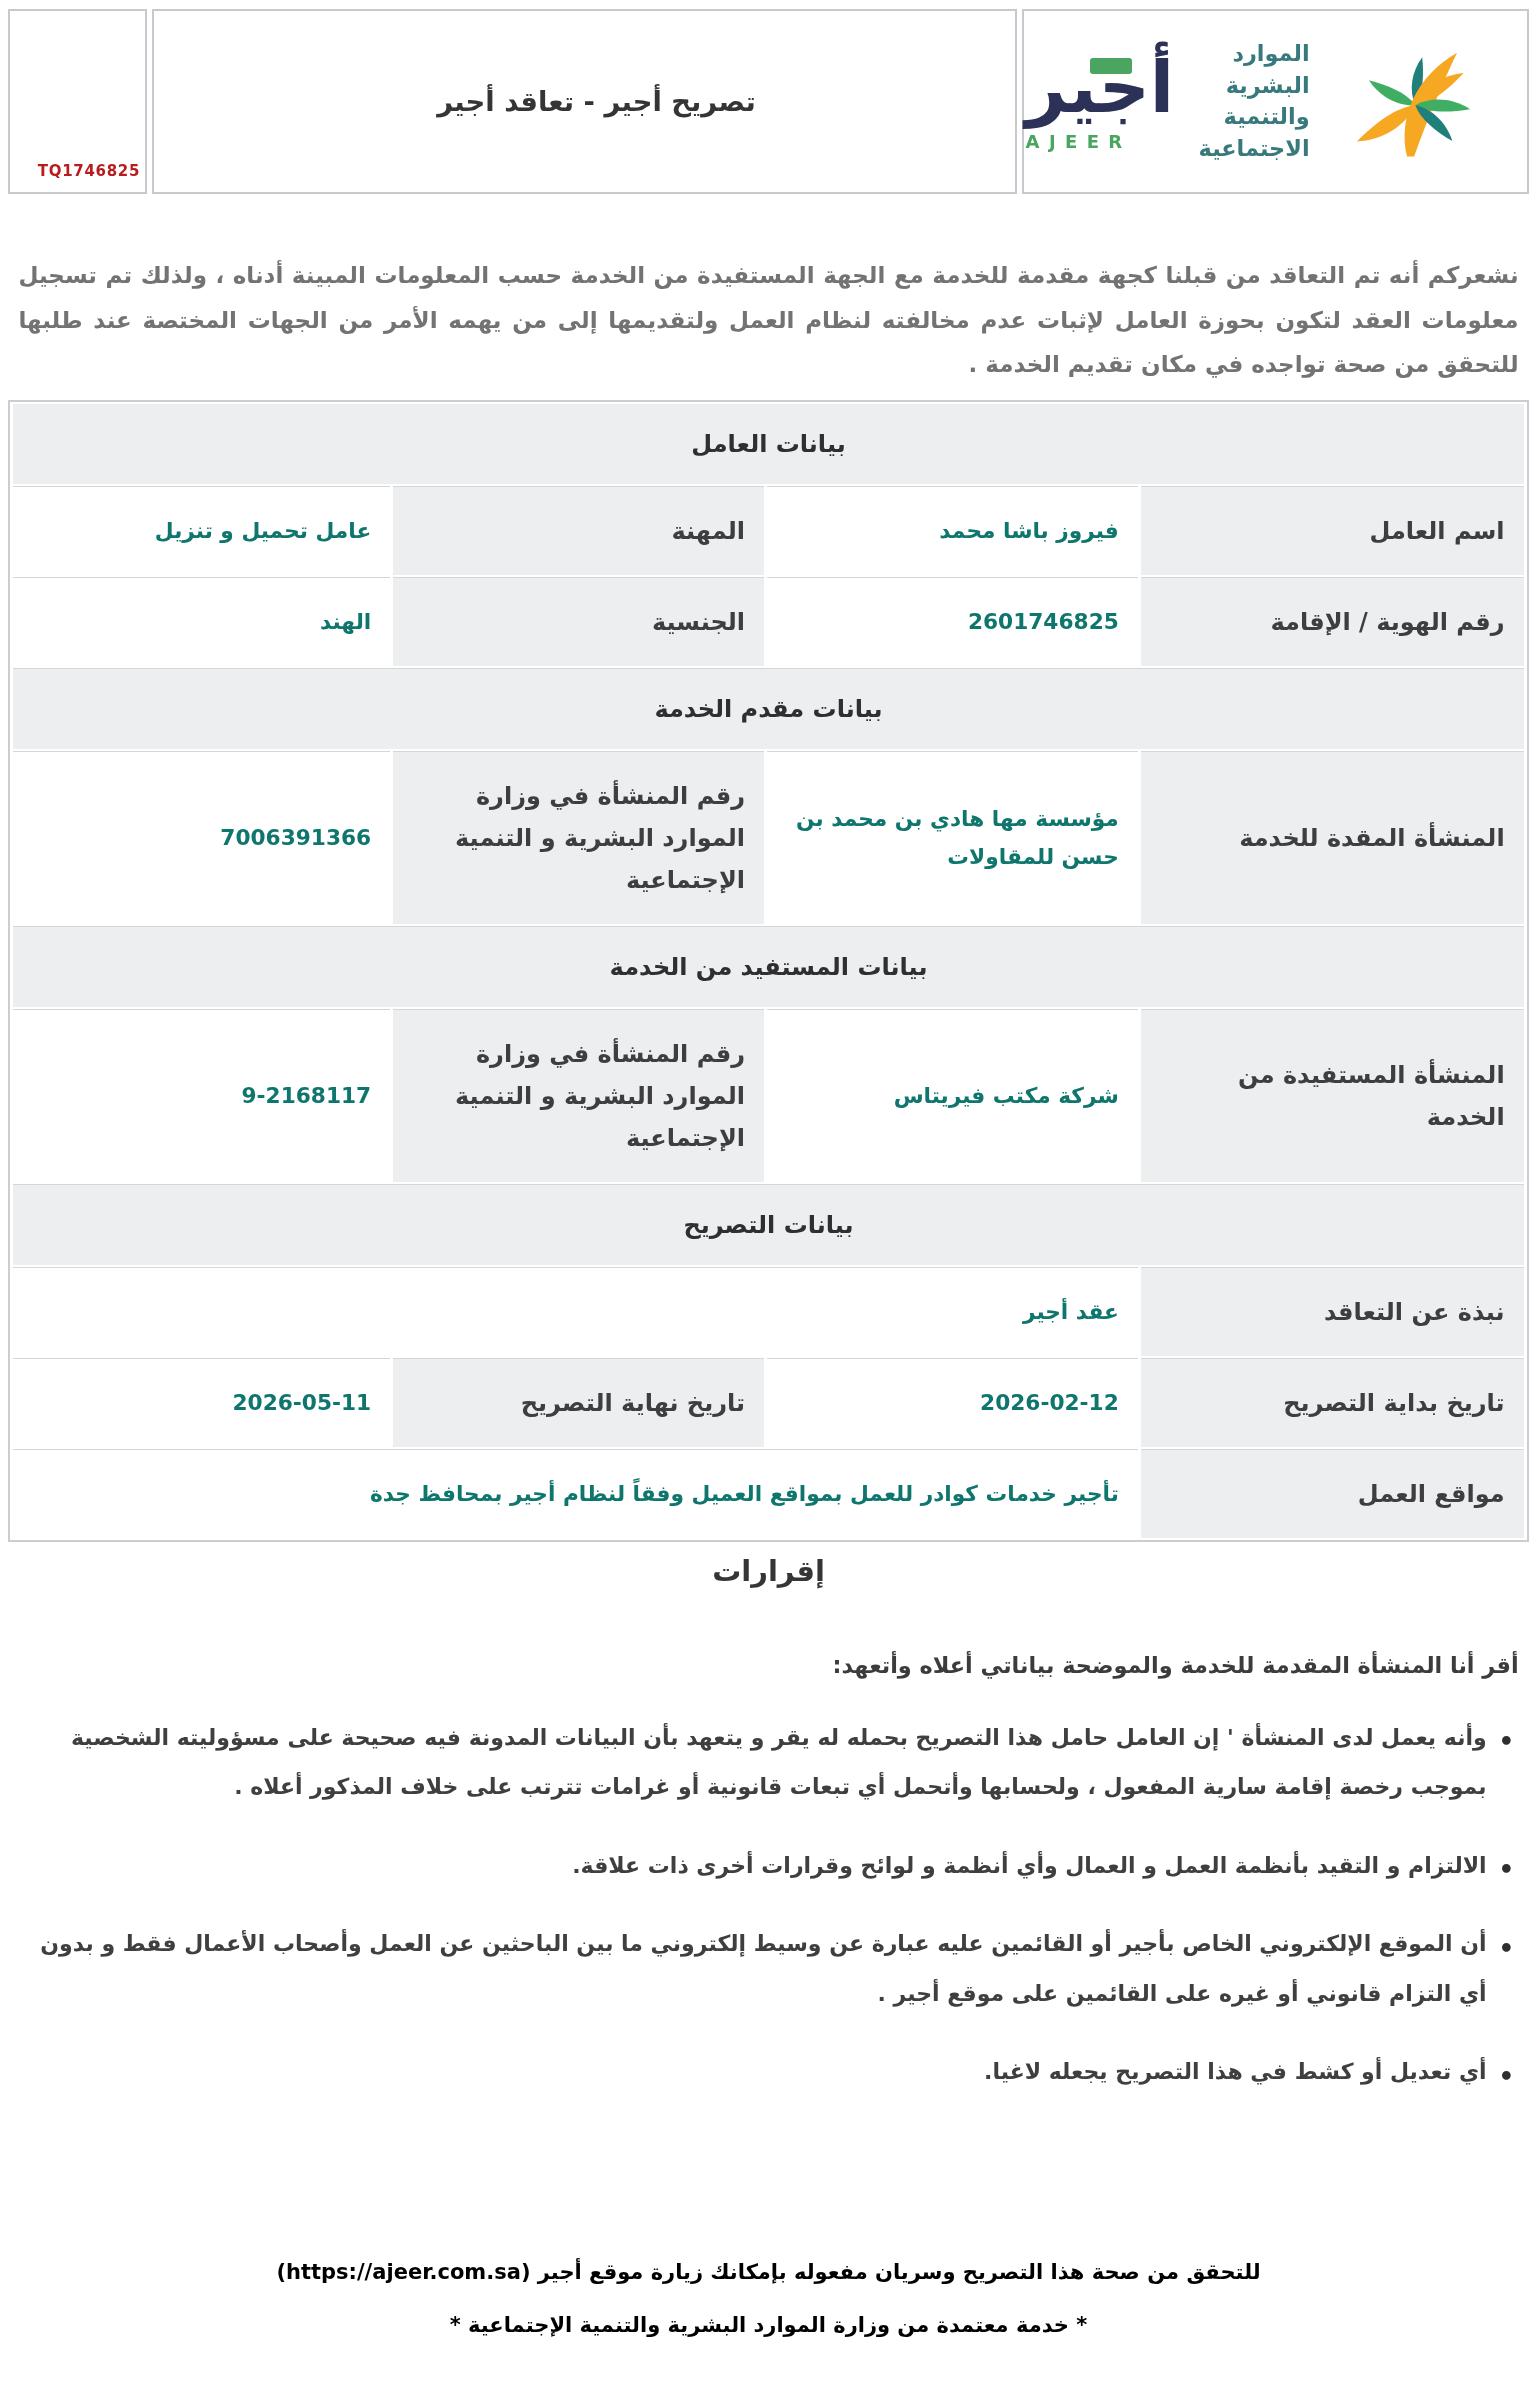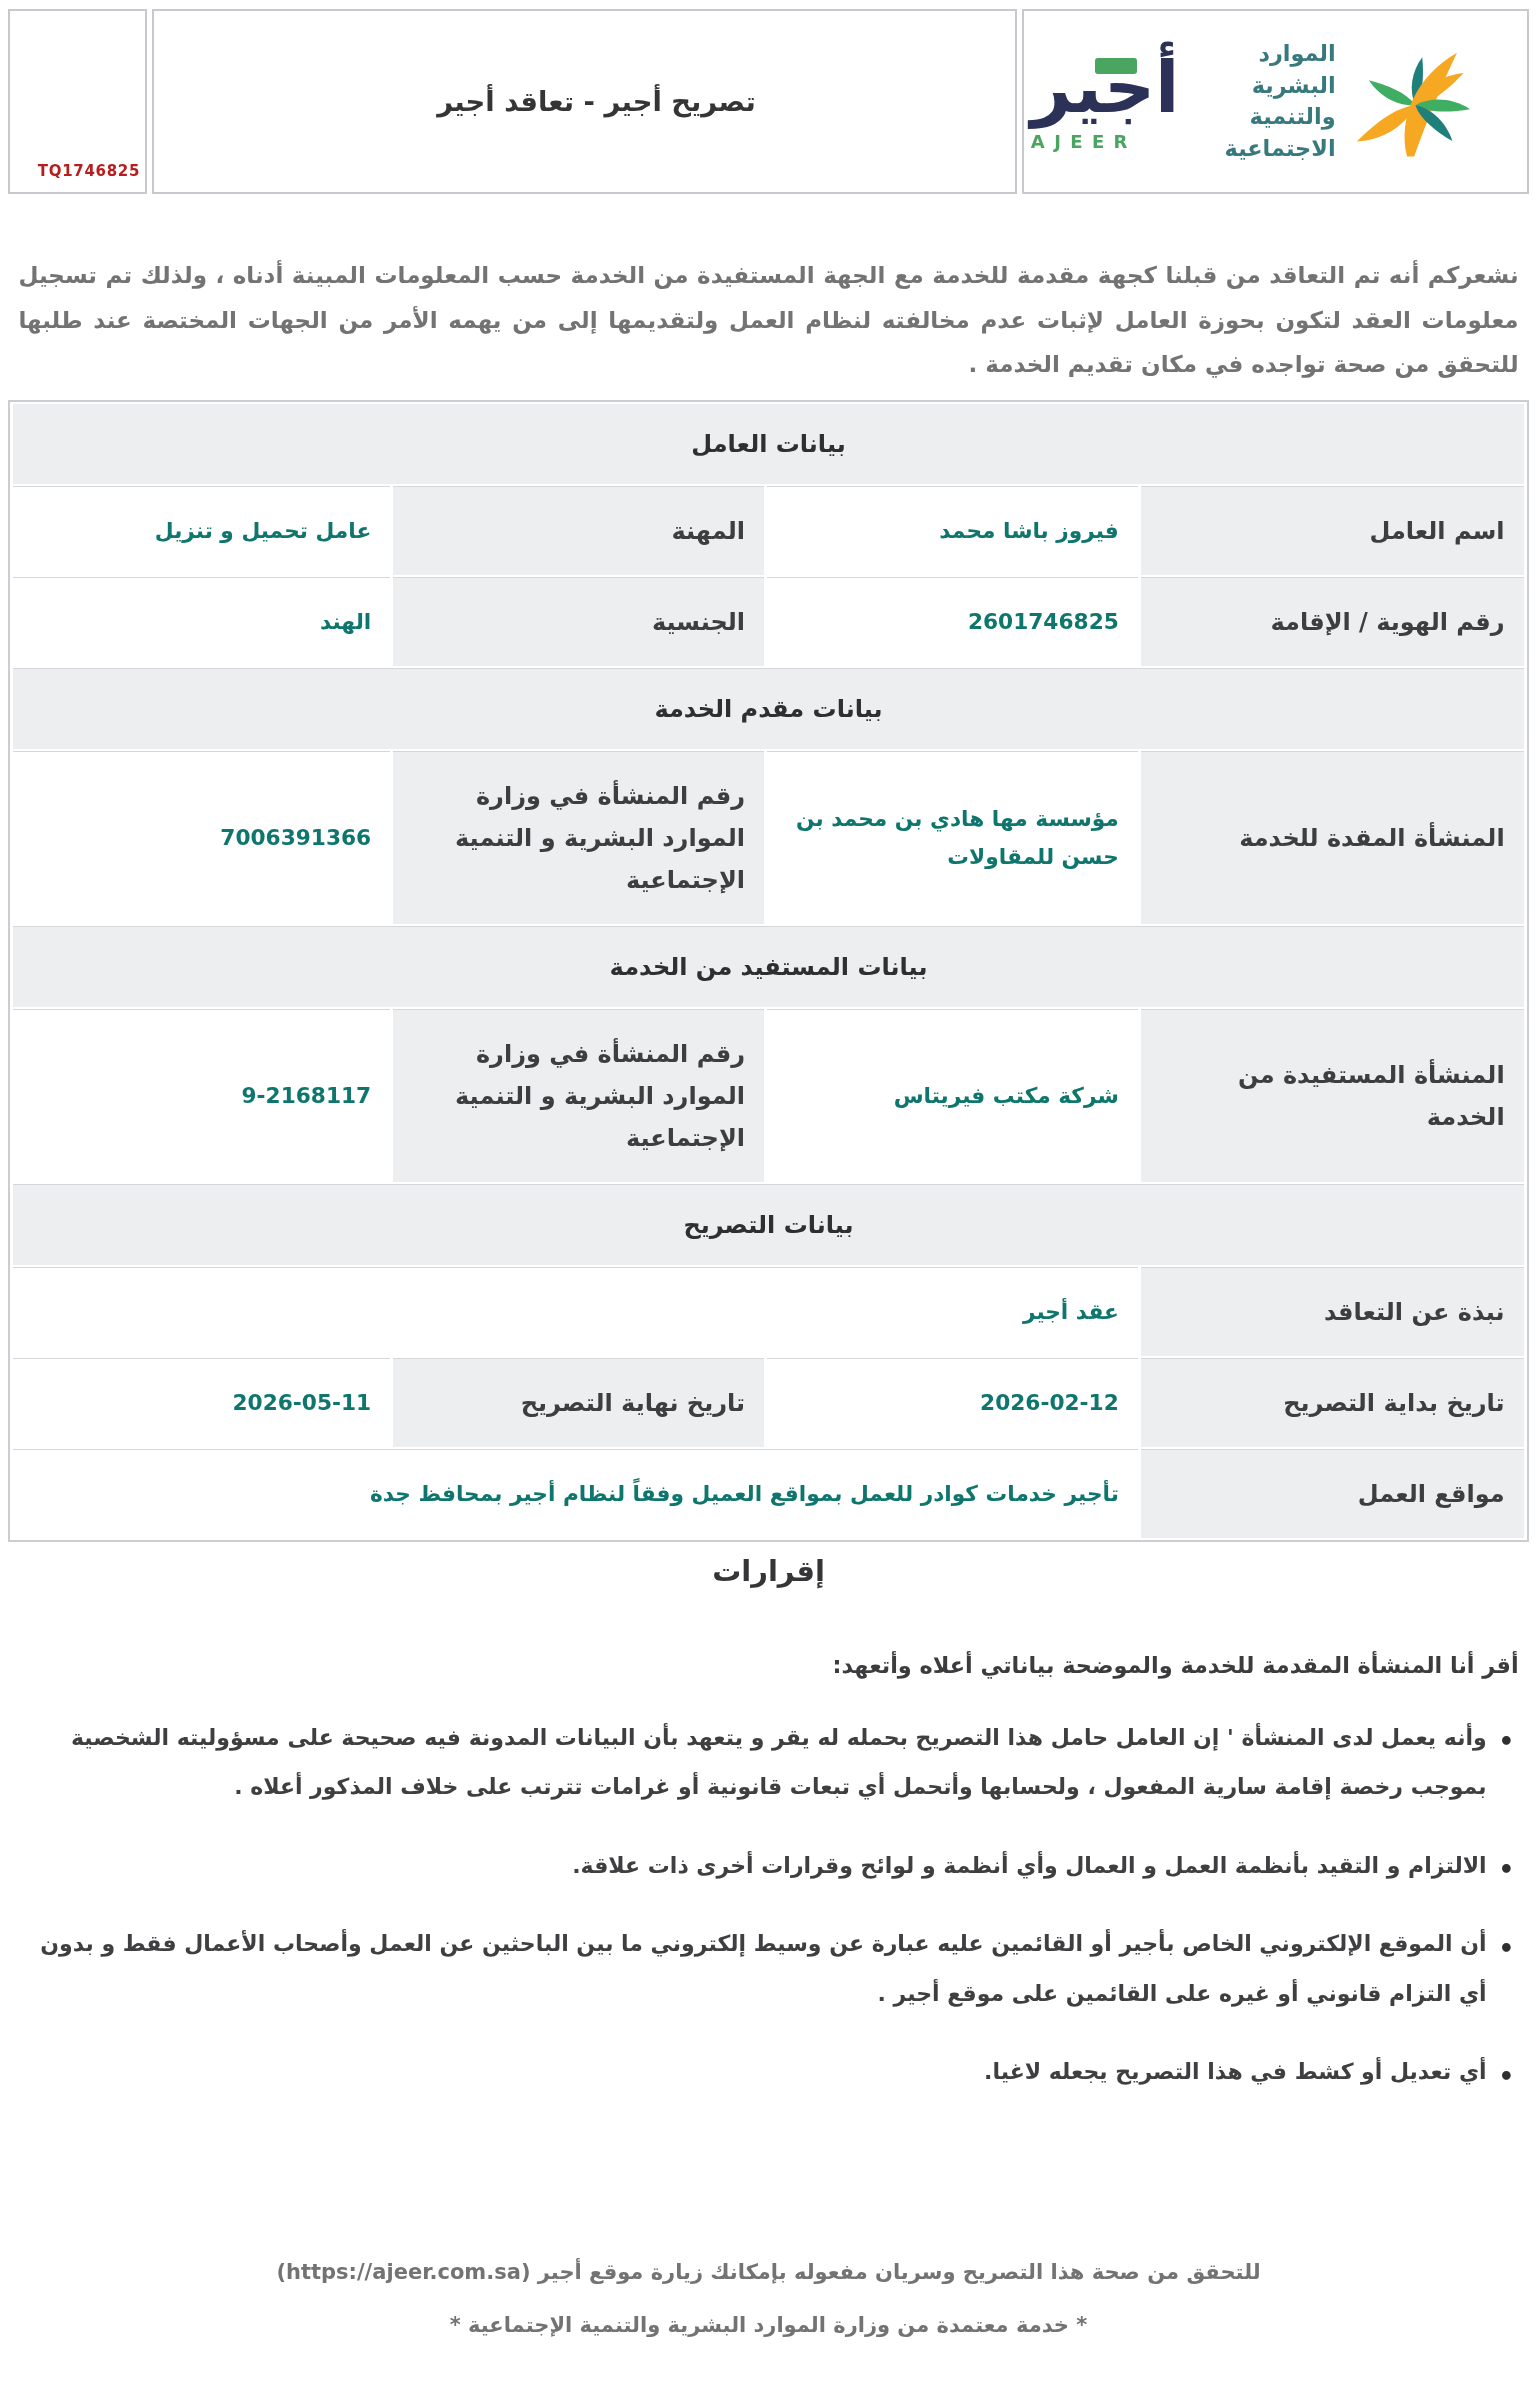--- a/index.html
+++ b/index.html
@@ -8,21 +8,21 @@
     font-family:"DejaVu Sans","Liberation Sans",sans-serif;
     direction:rtl;color:#3f3f41;box-sizing:border-box;padding:8.7px 9.4px 0 9.4px;
   }
   
   .header{display:flex;direction:ltr;gap:5px;height:185px;}
   .hcell{border:2.2px solid #c7c9cf;box-sizing:border-box;background:#fff;}
   .hcell-left{width:139px;position:relative;}
   .tq{position:absolute;bottom:11.6px;left:27.4px;direction:ltr;font-size:15px;font-weight:600;color:#b91c1c;letter-spacing:0.7px;}
   .hcell-mid{flex:1;display:flex;align-items:center;justify-content:center;padding-left:24px;}
   .doc-title{font-size:27.4px;font-weight:700;color:#353535;}
-  .hcell-right{width:507px;display:flex;align-items:center;justify-content:flex-end;gap:18px;padding:0 36px 0 7.2px;box-sizing:border-box;}
+  .hcell-right{width:507px;display:flex;align-items:center;justify-content:flex-end;gap:44px;padding:0 36px 0 7.2px;box-sizing:border-box;}
   
   .ajeer{display:flex;flex-direction:column;align-items:flex-start;min-width:129px;}
   .ajeer-ar-wrap{position:relative;direction:rtl;}
   .ajeer-ar{font-size:71px;line-height:1.05;font-weight:700;color:#2b3157;}
   .ajeer-accent{position:absolute;top:7.2px;right:42px;width:42px;height:16.6px;background:#4aa560;border-radius:2.9px;}
   .ajeer-en{direction:ltr;margin-top:5.8px;font-size:18px;font-weight:700;color:#4aa560;letter-spacing:9.4px;}
   
   .ministry-text{text-align:right;color:#37797c;font-size:22.4px;font-weight:700;line-height:1.4;}
   .palm{width:137px;height:144px;flex:0 0 auto;}
   
@@ -35,21 +35,21 @@
   td.lbl{background:#eceef0;font-weight:700;font-size:24px;color:#3e3e40;padding:23px 19px;text-align:right;line-height:1.75;}
   td.val{background:#ffffff;font-weight:600;font-size:21.7px;color:#0f766e;padding:23px 19px;text-align:right;line-height:1.75;}
   .num{direction:ltr;unicode-bidi:isolate;}
   
   .decl-title{margin-top:11.6px;text-align:center;font-size:29px;font-weight:700;color:#353537;}
   .decl-intro{margin:64px 10px 0 10px;font-size:22.4px;font-weight:700;color:#3c3c3e;text-align:right;}
   ul.decl{margin:35px 10px 0 10px;padding:0;list-style:none;}
   ul.decl li{position:relative;padding-right:32px;margin-bottom:29px;font-size:22px;font-weight:700;color:#3f3f41;line-height:2.25;text-align:right;}
   ul.decl li::before{content:"\2022";position:absolute;right:4.3px;top:1.4px;font-size:24.6px;color:#2f2f2f;}
   
-  .footer{position:absolute;left:0;right:0;bottom:52px;text-align:center;font-size:21px;font-weight:700;color:#737373;}
+  .footer{position:absolute;left:0;right:0;bottom:52px;text-align:center;font-size:21px;font-weight:700;color:#000000;}
   .footer-line2{margin-top:29px;}
 </style>
 </head>
 <body>
 
 <div class="page">
 
   <div class="header">
     <div class="hcell hcell-left">
       <div class="tq">TQ1746825</div>

